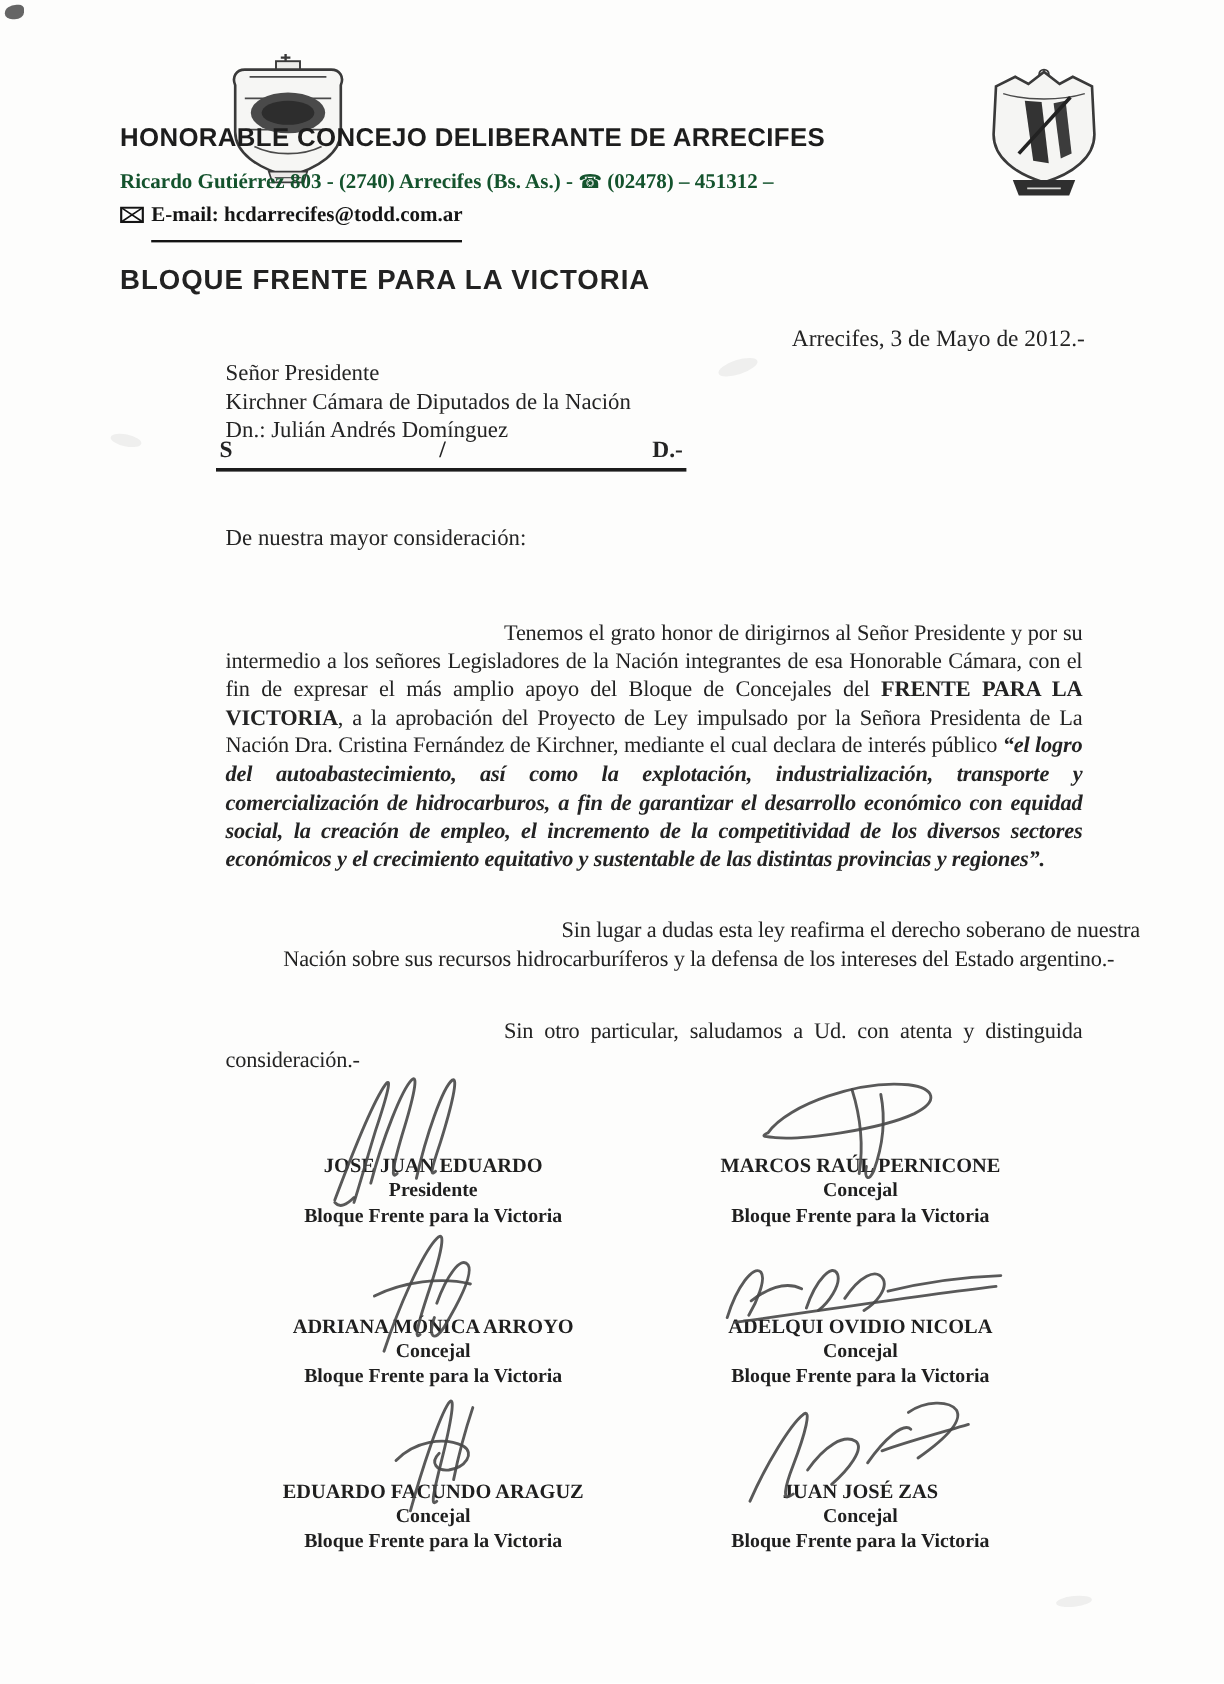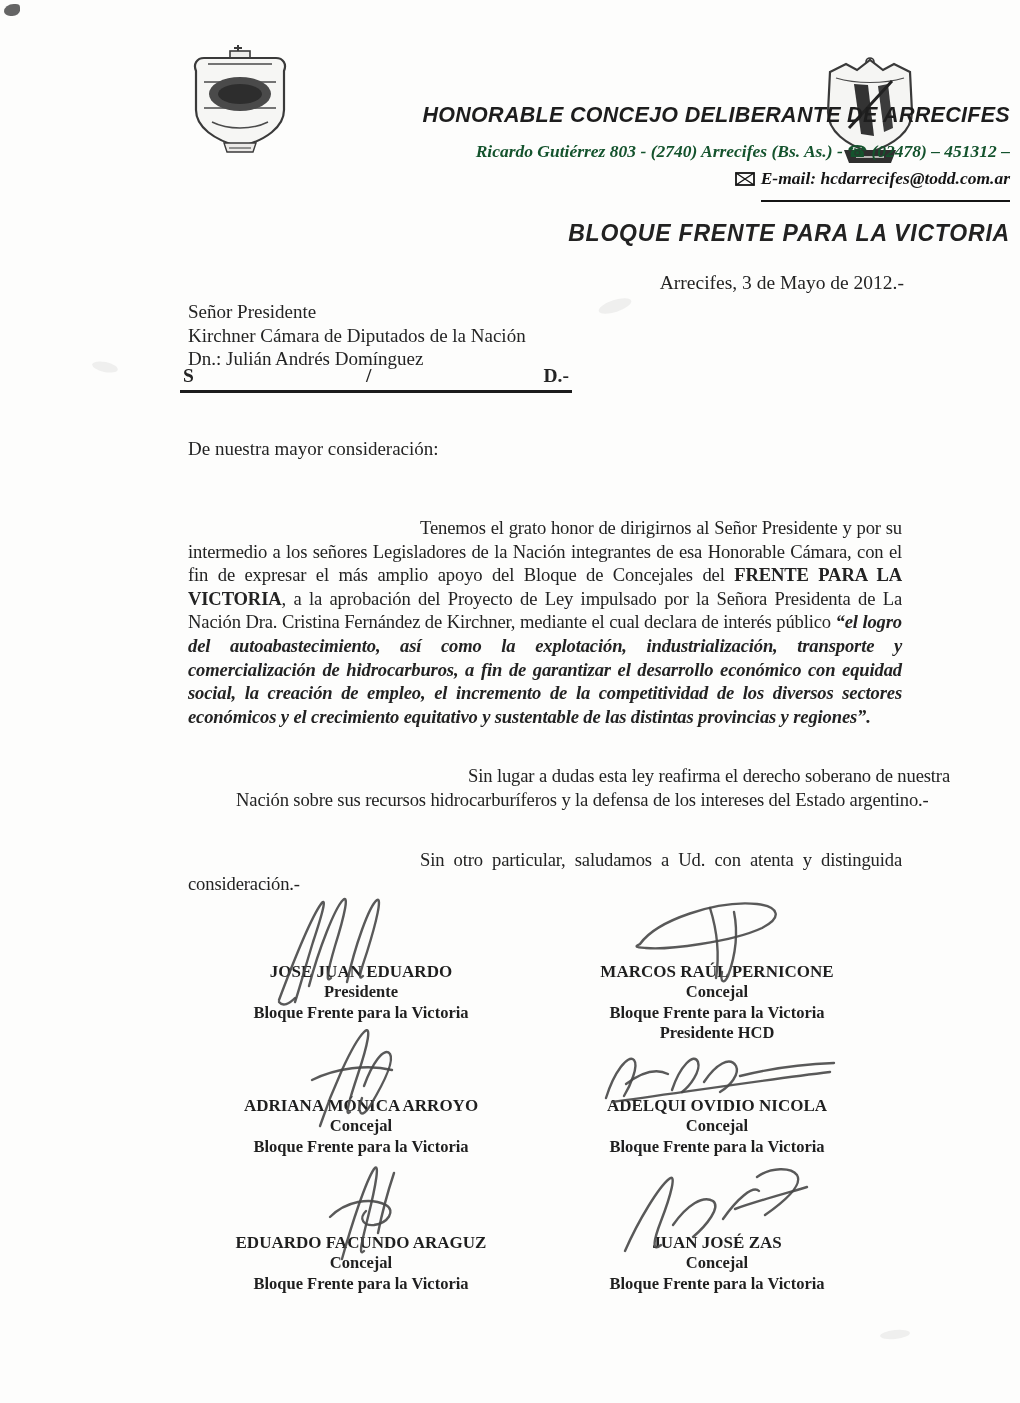--- a/index.html
+++ b/index.html
@@ -12,21 +12,21 @@
   .corner-speck{position:absolute;left:4px;top:4px;width:16px;height:12px;
     background:#4a4a4a;border-radius:70% 30% 55% 45%;opacity:.85;}
   .smudge{position:absolute;background:rgba(60,60,60,.07);border-radius:50%;}
   .sm1{left:598px;top:300px;width:34px;height:12px;transform:rotate(-18deg);}
   .sm2{left:92px;top:362px;width:26px;height:10px;transform:rotate(12deg);}
   .sm3{left:880px;top:1330px;width:30px;height:9px;transform:rotate(-6deg);}
   
   .crest{position:absolute;}
   .crest-left{left:188px;top:44px;}
   .crest-right{left:816px;top:54px;}
-  .hdr-center{position:absolute;left:100px;width:910px;text-align:right;font-style:italic;}
+  .hdr-center{position:absolute;left:100px;width:910px;text-align:left;}
   .org-name{top:103px;font-family:"Liberation Sans","DejaVu Sans",sans-serif;
     font-weight:bold;font-size:21.5px;letter-spacing:.3px;color:#1d1d1d;}
   .address-line{top:141px;font-weight:bold;font-size:17.5px;color:#14532d;}
   .phone-glyph{font-family:"DejaVu Sans",sans-serif;font-size:16px;}
   .email-line{top:168px;font-weight:bold;font-size:17.5px;color:#151515;}
   .envelope{vertical-align:-2px;margin-right:6px;}
   .email-underline{border-bottom:2.5px solid #141414;padding-bottom:12px;}
   .letter-title{top:220px;font-family:"Liberation Sans","DejaVu Sans",sans-serif;
     font-weight:bold;font-size:23px;letter-spacing:.8px;color:#222;}
   
@@ -152,21 +152,20 @@
 
   <div class="sig-cell c2">
     <svg class="scribble s2" width="180" height="95" viewBox="0 0 180 95">
       <path d="M18,52 C35,28 95,8 135,12 C158,15 160,26 140,36 C110,50 45,58 24,56 C14,55 12,55 18,52"></path>
       <path d="M88,16 C94,35 98,60 94,86"></path>
       <path d="M112,20 C116,40 114,62 106,84 C102,93 98,90 100,80"></path>
     </svg>
     <div class="sig-name">MARCOS RAÚL PERNICONE</div>
     <div class="sig-role">Concejal</div>
     <div class="sig-role">Bloque Frente para la Victoria</div>
-    <div class="sig-role">Presidente HCD</div>
   </div>
 
   <div class="sig-cell c3">
     <svg class="scribble s3" width="150" height="112" viewBox="0 0 150 112">
       <path d="M44,108 C56,72 76,26 88,14 C96,6 92,26 82,56 C74,80 68,100 74,94"></path>
       <path d="M36,62 C60,50 92,46 116,52"></path>
       <path d="M88,68 C96,46 108,28 114,36 C119,44 106,68 94,88 C86,101 80,96 86,80"></path>
     </svg>
     <div class="sig-name">ADRIANA MÓNICA ARROYO</div>
     <div class="sig-role">Concejal</div>

